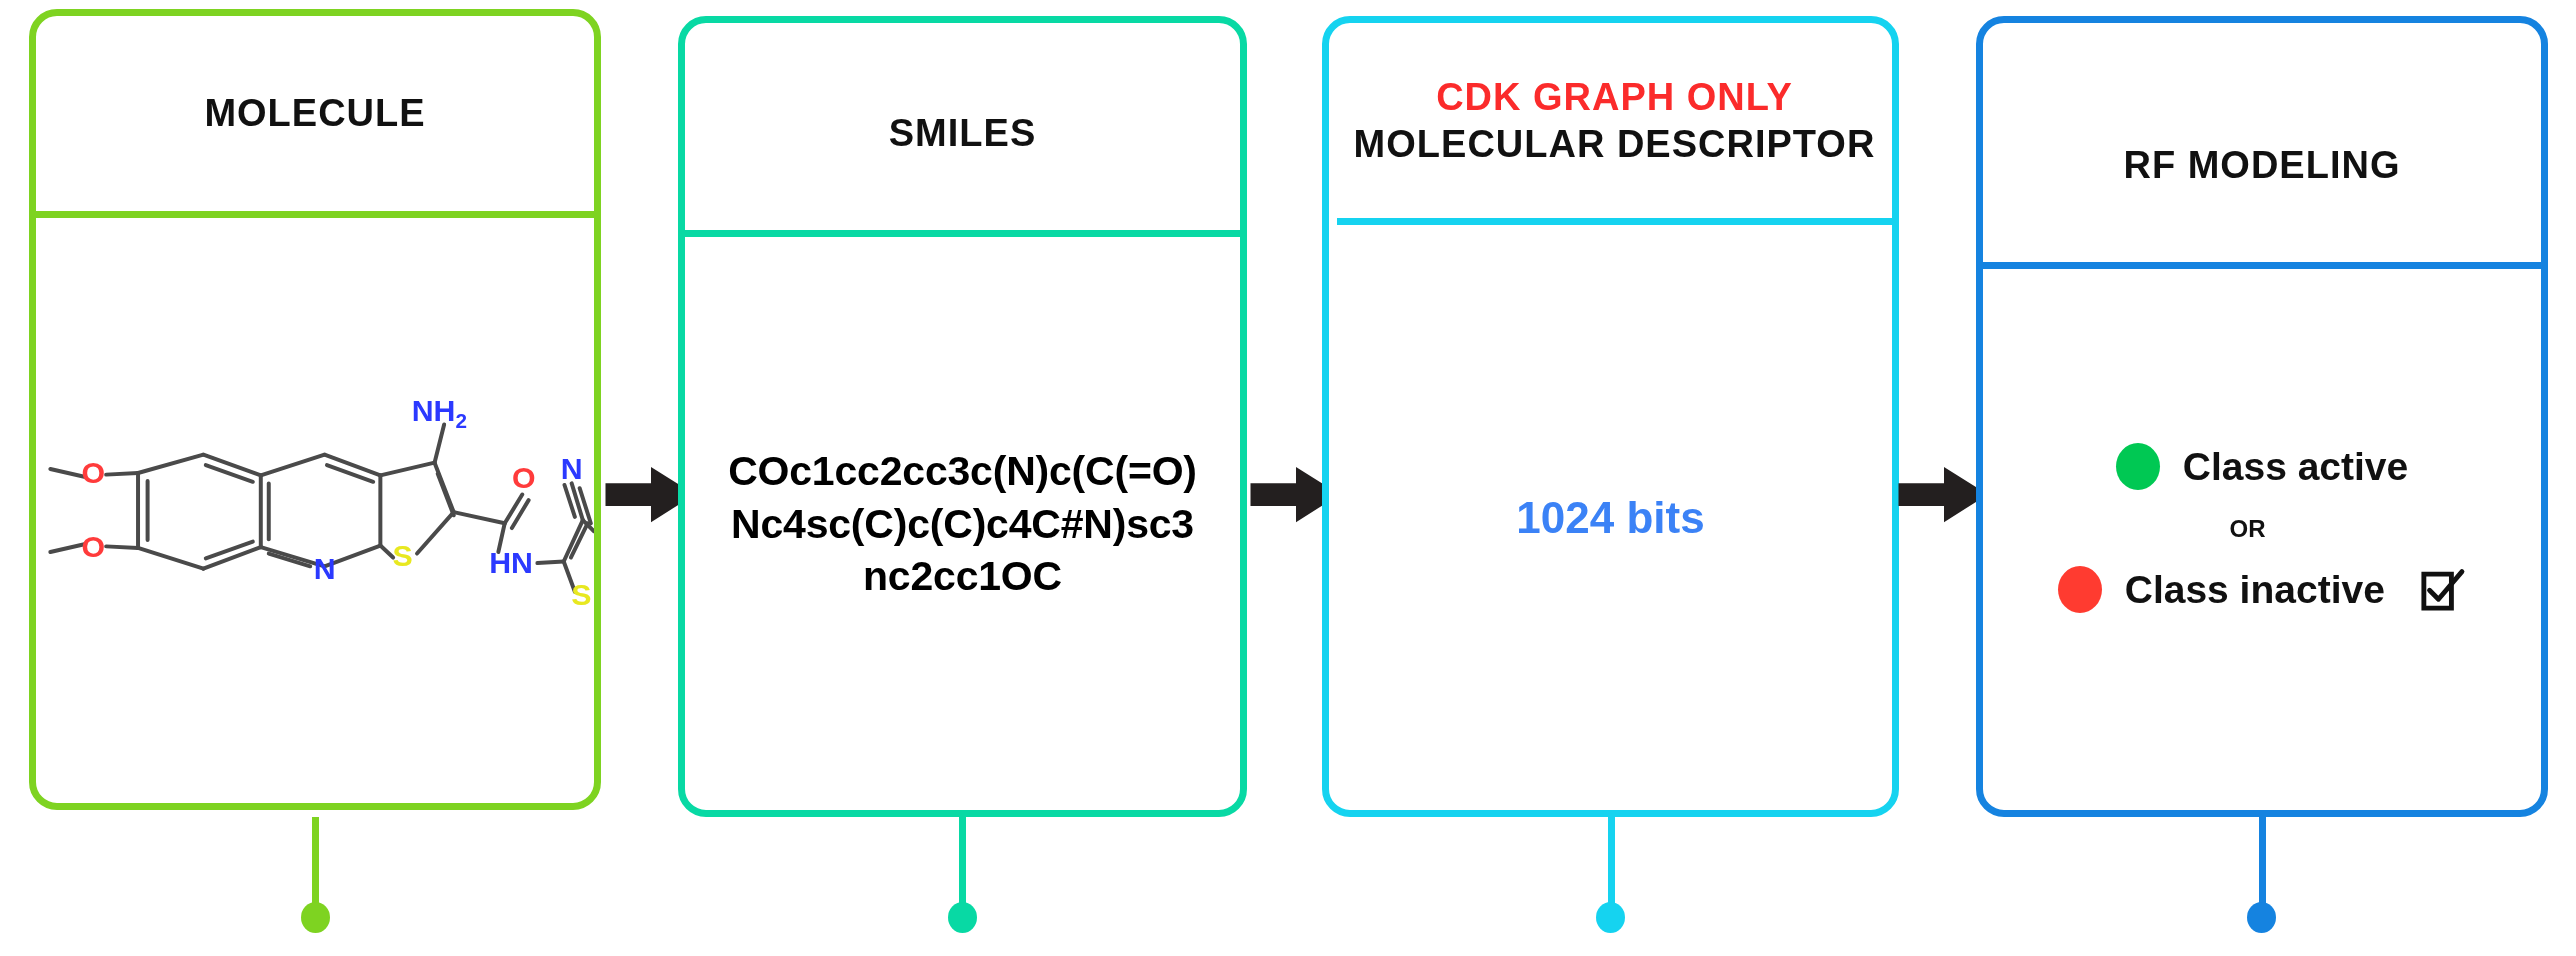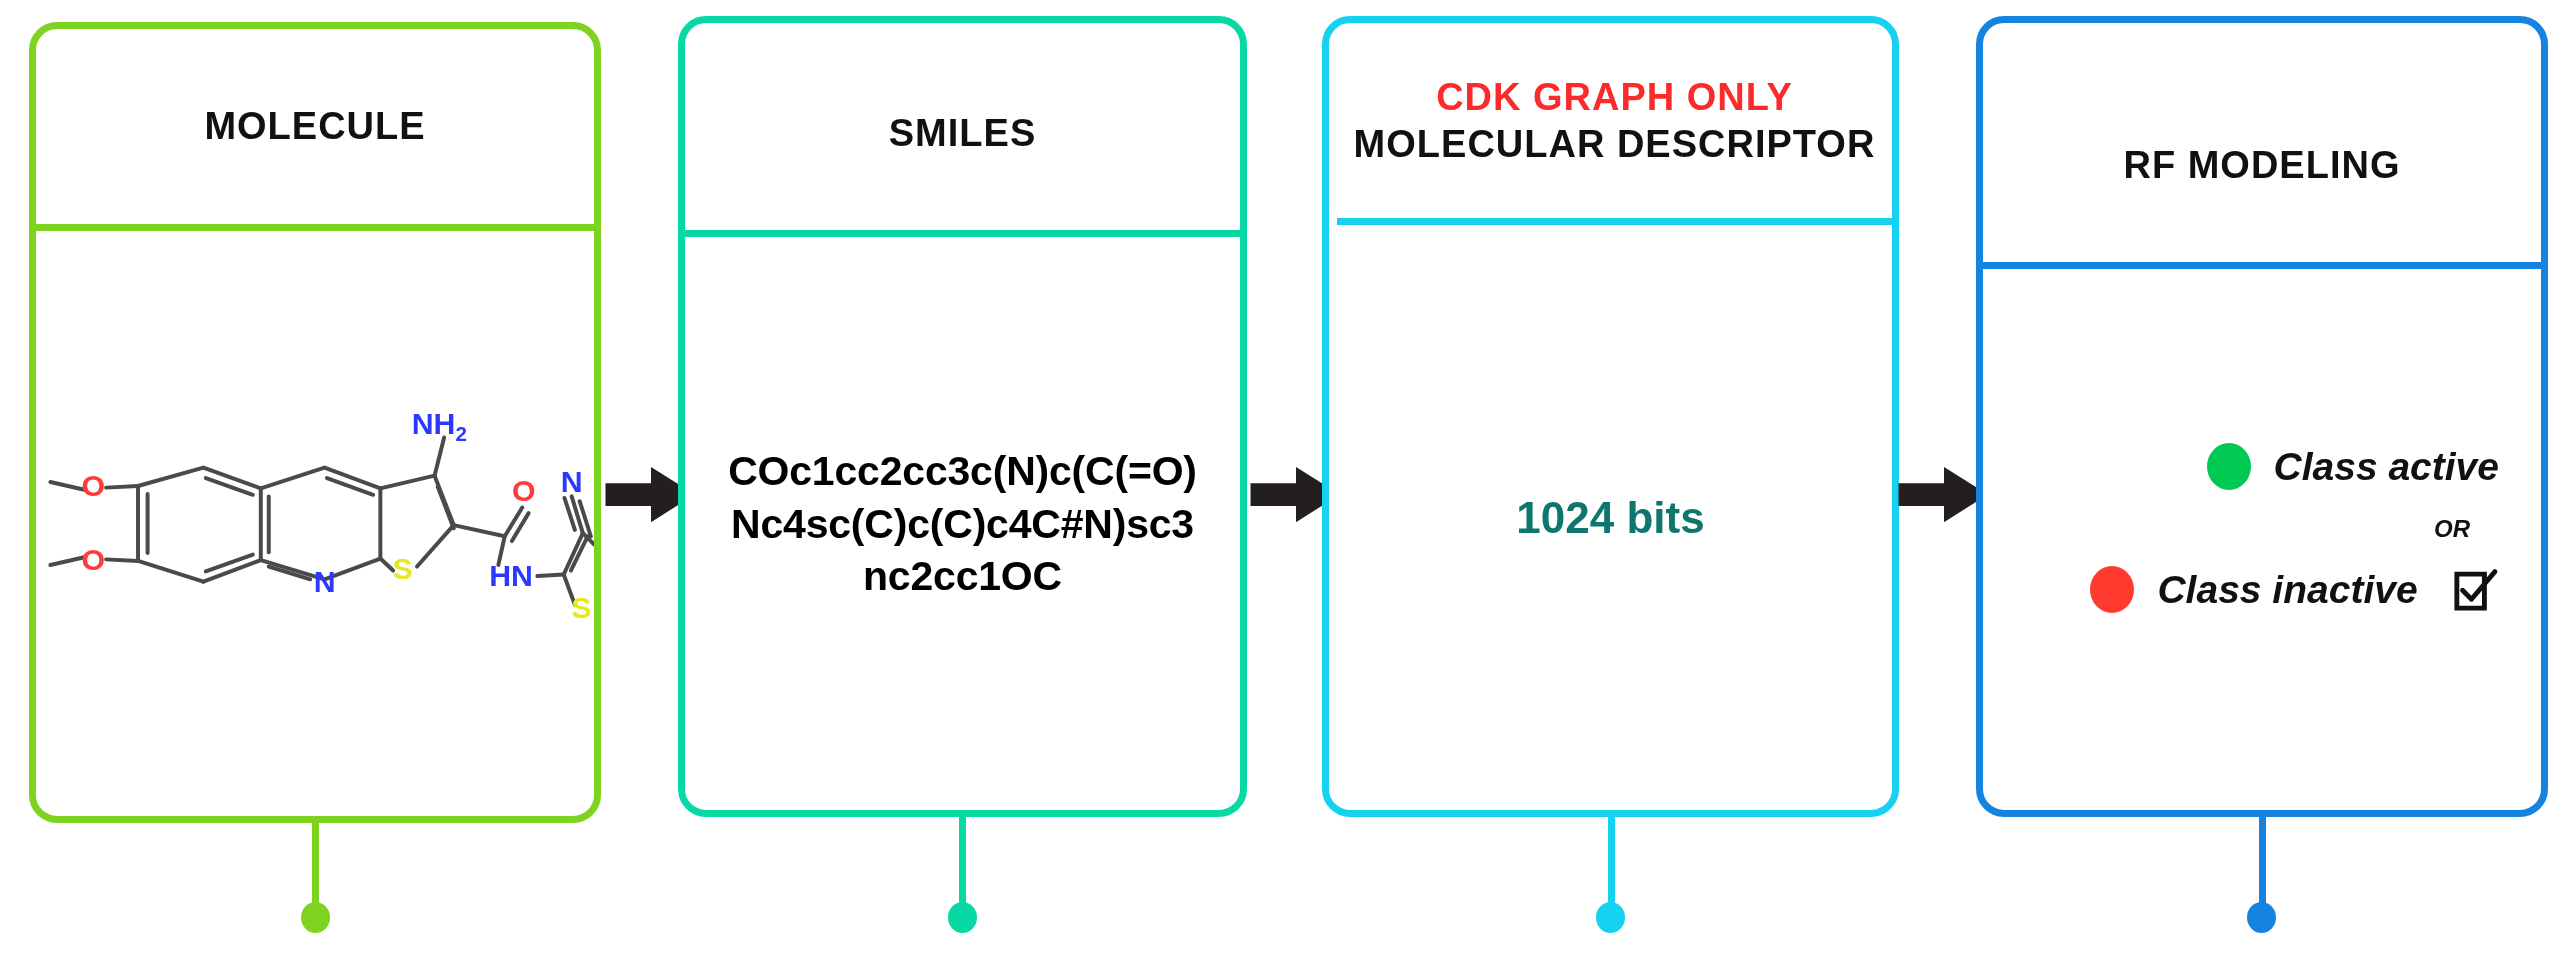--- a/index.html
+++ b/index.html
@@ -56,21 +56,21 @@
   .card-body {
     flex: 1 1 auto;
     position: relative;
     display: flex;
     align-items: center;
     justify-content: center;
     overflow: hidden;
   }
 
   
-  #card-molecule   { left: 29px;   top: 22px; width: 572px;  height: 801px; border-color: #7ed321; }
+  #card-molecule   { left: 29px;   top: 9px; width: 572px;  height: 801px; border-color: #7ed321; }
   #card-molecule   .card-header { border-bottom-color: #7ed321; }
   #card-smiles     { left: 678px;  top: 16.3px; width: 569px;  height: 801px; border-color: #08d9a4; }
   #card-smiles     .card-header { border-bottom-color: #08d9a4; margin-top: 12px; }
   #card-descriptor { left: 1322px; top: 16.3px; width: 577px;  height: 801px; border-color: #15d3f0; }
   #card-descriptor .card-header { border-bottom-color: #15d3f0; margin-left: 8px; }
   #card-rf         { left: 1976px; top: 16.3px; width: 572px;  height: 801px; border-color: #1583e0; }
   #card-rf         .card-header { border-bottom-color: #1583e0; margin-top: 44px; }
 
   
   .stem {
@@ -120,34 +120,33 @@
     text-align: center;
     word-break: break-all;
     padding: 0 36px;
     letter-spacing: -0.2px;
   }
 
   
   .bits-text {
     font-size: 44px;
     font-weight: bold;
-    color: #0f766e;
+    color: #3b82f6;
     text-align: center;
   }
 
   
   .rf-legend {
     width: 100%;
     padding: 0 42px;
     box-sizing: border-box;
     display: flex;
     flex-direction: column;
-    align-items: flex-end;
+    align-items: center;
     margin-top: -23px;
-    font-style: italic;
   }
   .legend-row {
     display: flex;
     align-items: center;
     gap: 23px;
   }
   .legend-swatch {
     width: 44px;
     height: 47px;
     border-radius: 50%;

